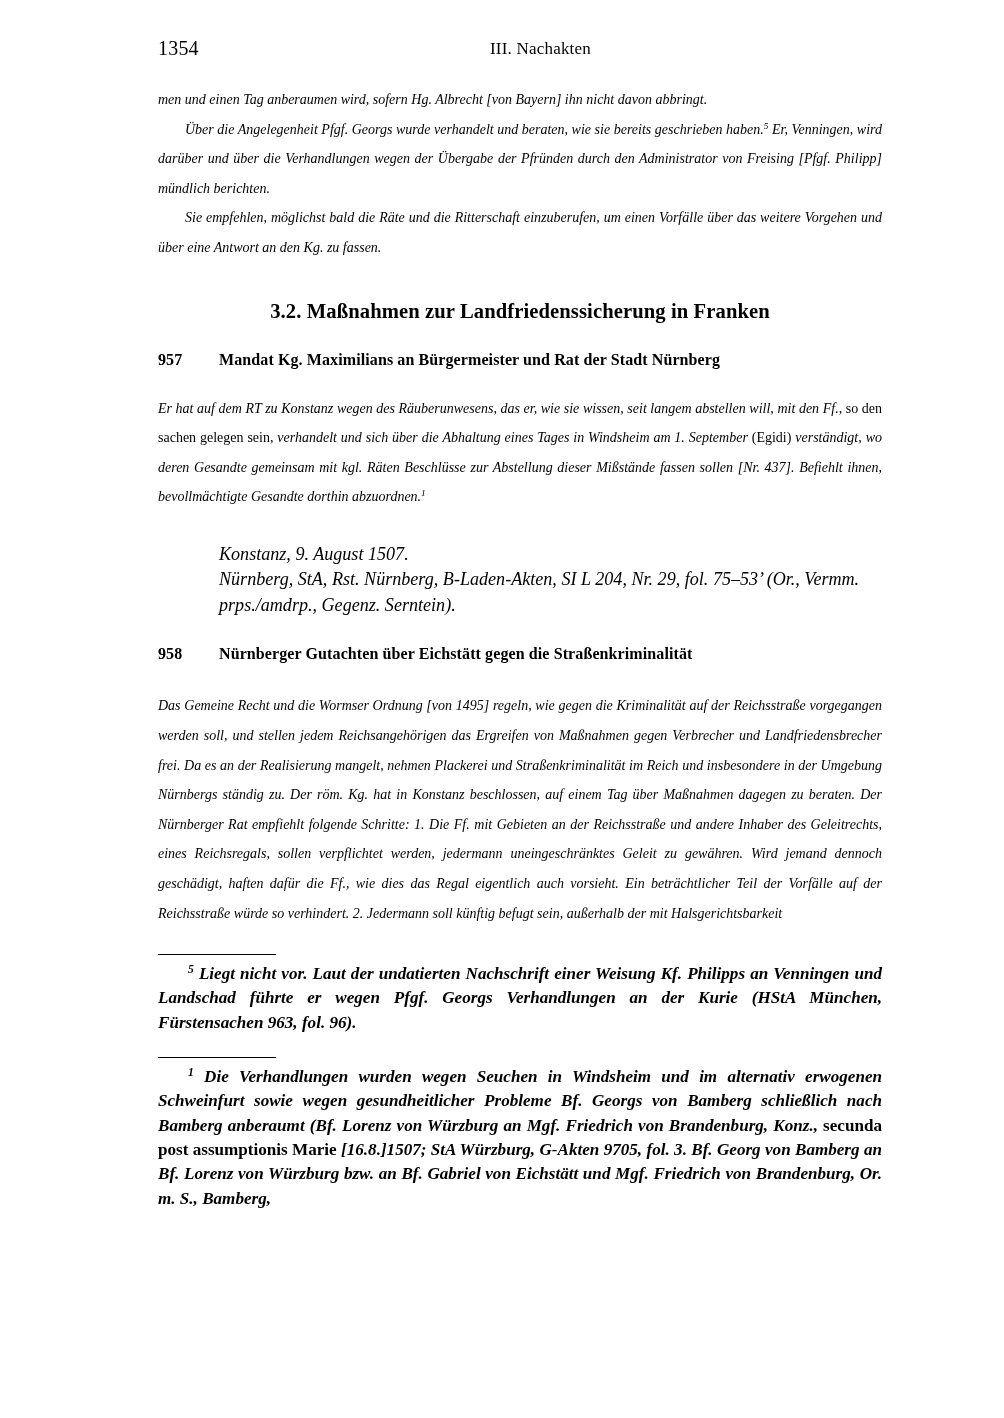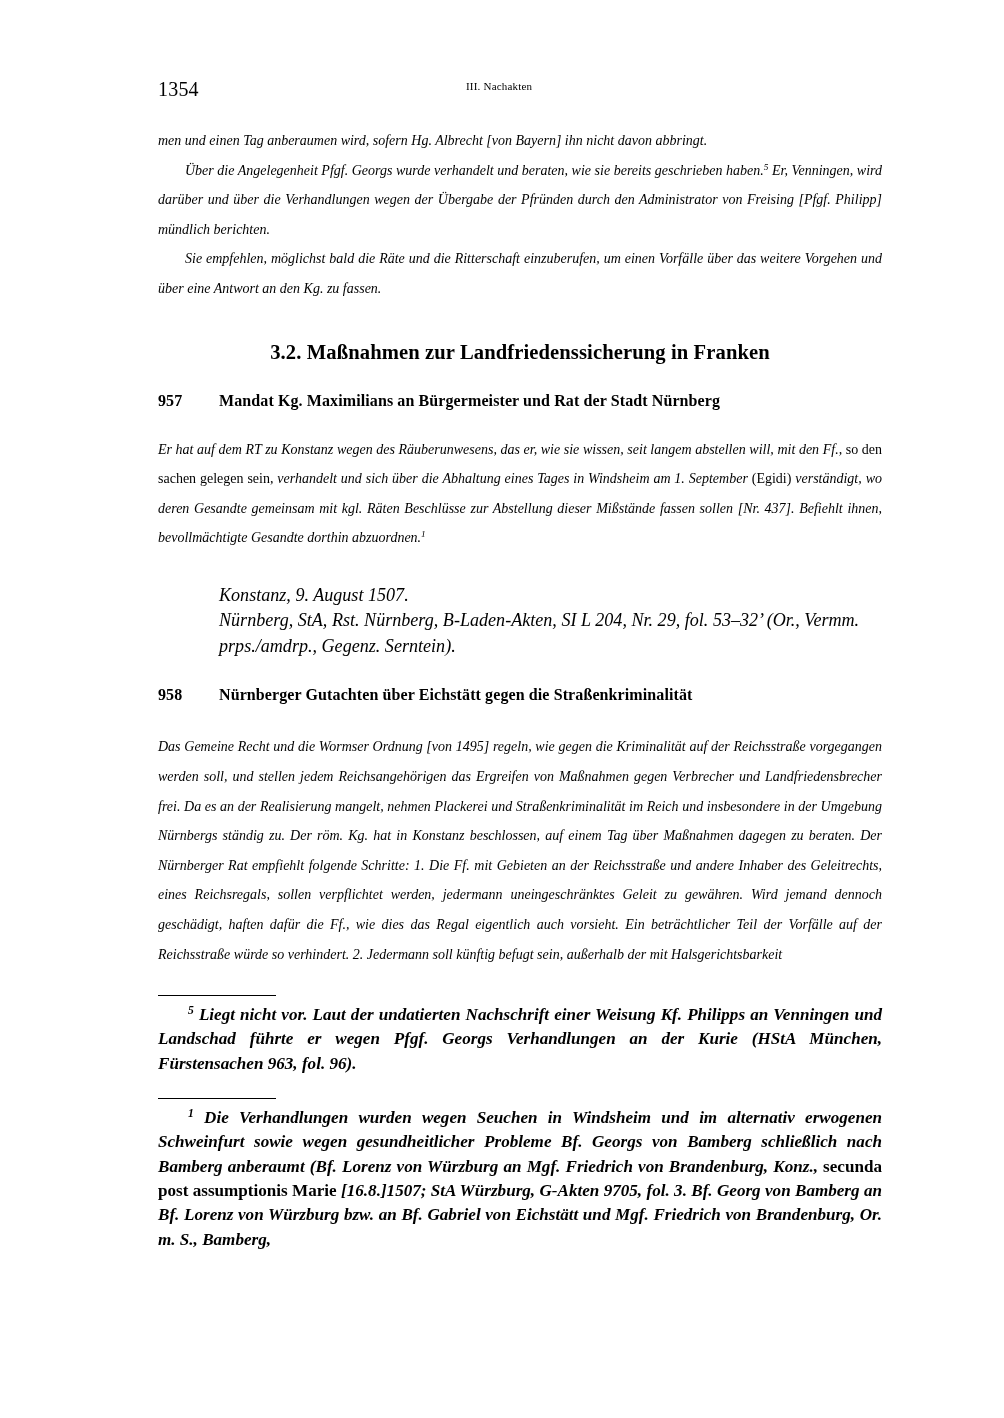--- a/index.html
+++ b/index.html
@@ -14,41 +14,41 @@
     height: 1418px;
     position: relative;
     overflow: hidden;
   }
   .page {
     position: absolute;
     left: 0; top: 0;
     width: 1004px;
     height: 1212px;
     box-sizing: border-box;
-    padding: 78px 122px 0 158px;
+    padding: 37px 122px 0 158px;
   }
 
   
   .runhead {
     position: relative;
     height: 34px;
     font-size: 19.5px;
   }
   .folio {
     position: absolute;
     left: 0;
     top: 0;
     font-size: 20px;
     letter-spacing: 0.2px;
   }
   .runtitle {
     position: absolute;
-    left: 308px;
+    left: 332px;
     top: 2px;
-    font-size: 11px;
+    font-size: 17px;
     letter-spacing: 0.2px;
   }
 
   
   .body {
     width: 724px;
   }
   p.reg {
     margin: 0;
     font-style: italic;
@@ -176,21 +176,21 @@
   <div class="sp-d"></div>
 
   <div class="body">
     <p class="reg"><span class="">Er hat auf dem RT zu Konstanz wegen des Räuberunwesens, das er, wie sie wissen, seit langem abstellen will, mit den Ff., </span><span class="rom">so den sachen gelegen sein,</span><span class=""> verhandelt und sich über die Abhaltung eines Tages in Windsheim am 1. September </span><span class="rom">(Egidi)</span><span class=""> verständigt, wo deren Gesandte gemeinsam mit kgl. Räten Beschlüsse zur Abstellung dieser Mißstände fassen sollen [Nr. 437]. Befiehlt ihnen, bevollmächtigte Gesandte dorthin abzuordnen.</span><sup class="fn">1</sup></p>
   </div>
 
   <div class="sp-e"></div>
 
   <div class="source">
     <div>Konstanz, 9. August 1507.</div>
-    <div>Nürnberg, StA, Rst. Nürnberg, B-Laden-Akten, SI L 204, Nr. 29, fol. 53–32’ (Or., Vermm.</div>
+    <div>Nürnberg, StA, Rst. Nürnberg, B-Laden-Akten, SI L 204, Nr. 29, fol. 75–53’ (Or., Vermm.</div>
     <div>prps./amdrp., Gegenz. Serntein).</div>
   </div>
 
   <div class="sp-f"></div>
 
   <div class="itemhead">
     <span class="itemnum">958</span>
     <span>Nürnberger Gutachten über Eichstätt gegen die Straßenkriminalität</span>
   </div>
 

